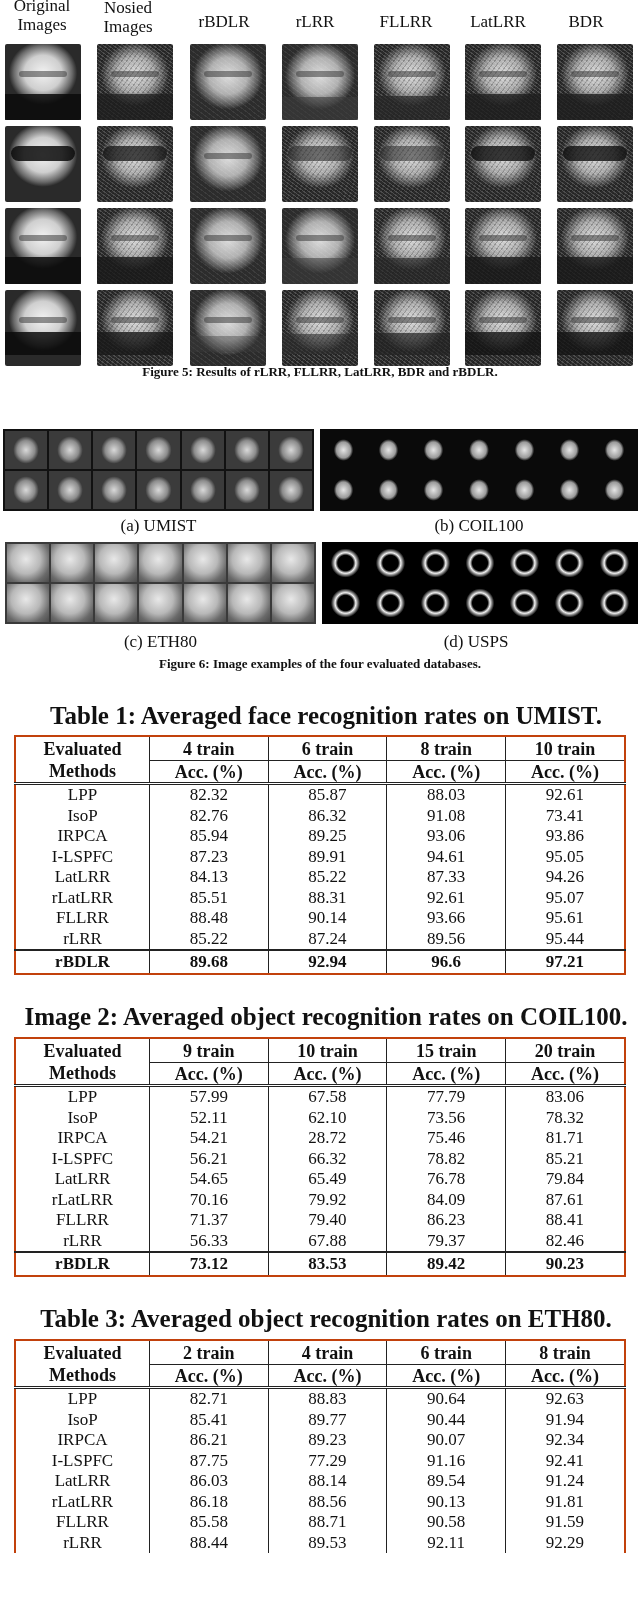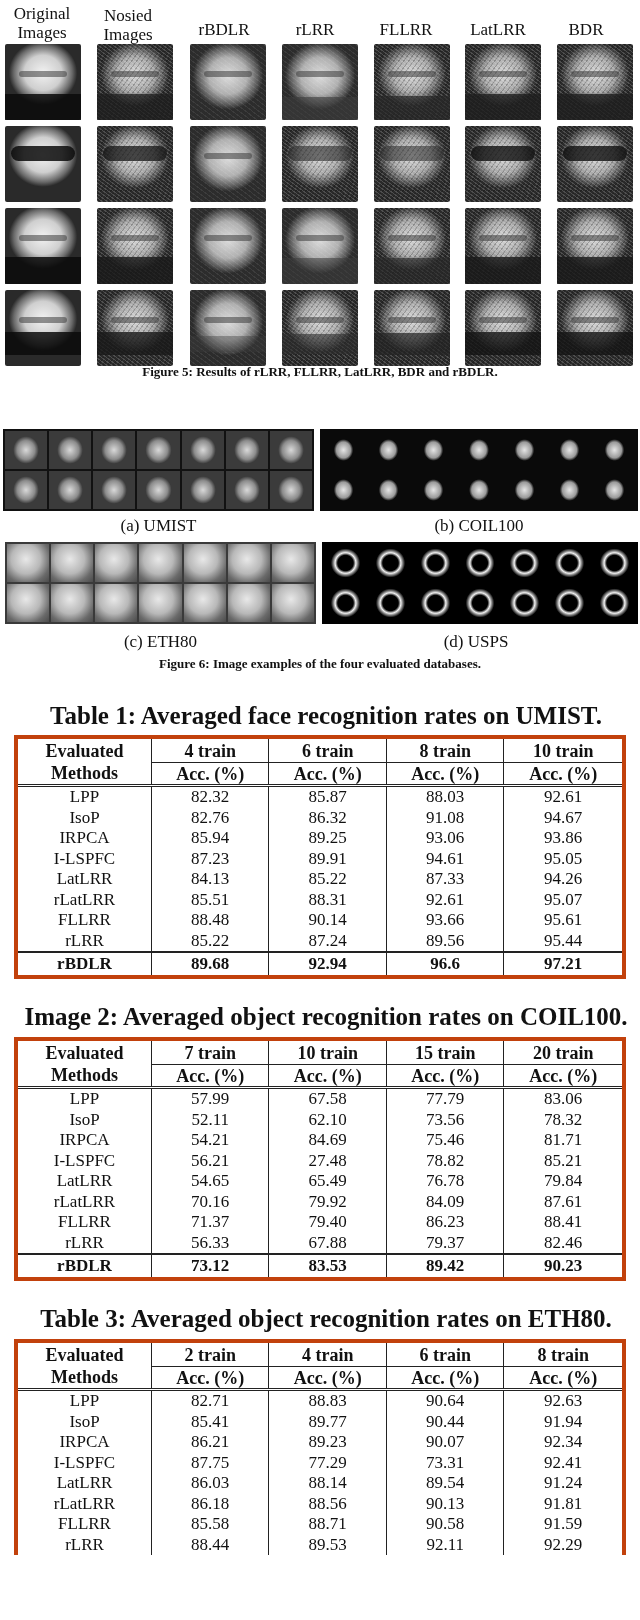--- a/index.html
+++ b/index.html
@@ -1,19 +1,19 @@
 <!DOCTYPE html>
 <html><head>
 <meta charset="utf-8">
 <style>
   html, body { margin: 0; padding: 0; background: #fff; }
   body { width: 640px; height: 1620px; overflow: hidden; position: relative; font-family: "Liberation Serif", "DejaVu Serif", serif; color: #111; }
 
   
-  .fig5-head { position: absolute; top: 8px; left: 0; width: 640px; height: 40px; }
+  .fig5-head { position: absolute; top: 0; left: 0; width: 640px; height: 40px; }
   .fig5-head .col { position: absolute; text-align: center; font-size: 17px; line-height: 19px; width: 84px; }
   .fig5-grid { position: absolute; left: 0; top: 44px; width: 640px; }
   .face { position: absolute; width: 76px; height: 76px; border-radius: 2px; }
   .face.orig { background: radial-gradient(ellipse 45% 42% at 50% 38%, #f2f2f2 0%, #cfcfcf 55%, #6a6a6a 85%, #2a2a2a 100%); }
   .face.noisy { background:
       repeating-linear-gradient(37deg, rgba(255,255,255,.18) 0 1px, transparent 1px 3px),
       repeating-linear-gradient(-53deg, rgba(0,0,0,.22) 0 1px, transparent 1px 4px),
       radial-gradient(ellipse 45% 42% at 50% 40%, #d8d8d8 0%, #a8a8a8 55%, #555 85%, #2a2a2a 100%); }
   .face.rec { background:
       repeating-linear-gradient(37deg, rgba(255,255,255,.08) 0 1px, transparent 1px 4px),
@@ -30,21 +30,21 @@
   .strip.umist .cell { background: radial-gradient(ellipse 38% 45% at 50% 50%, #d9d9d9 0%, #8c8c8c 55%, #3b3b3b 80%), #e8e8e8; }
   .strip.coil { background: #0a0a0a; }
   .strip.coil .cell { background: radial-gradient(ellipse 30% 38% at 50% 50%, #e6e6e6 0%, #9a9a9a 55%, #0a0a0a 75%); }
   .strip.eth { background: #3a3a3a; }
   .strip.eth .cell { background: radial-gradient(circle at 45% 40%, #e8e8e8 0%, #b8b8b8 45%, #6a6a6a 75%, #4a4a4a 100%); }
   .strip.usps { background: #000; }
   .strip.usps .cell { background: radial-gradient(ellipse 40% 45% at 50% 50%, #000 0 45%, #f0f0f0 60%, #777 72%, #000 85%); }
 
   
   .tcap { position: absolute; left: 6px; width: 640px; text-align: center; font-weight: bold; font-size: 25px; }
-  table.res { position: absolute; left: 14px; width: 612px; border-collapse: collapse; font-size: 17px; border: 4px solid #c2410c; }
+  table.res { position: absolute; left: 14px; width: 612px; border-collapse: collapse; font-size: 17px; border: 2px solid #c2410c; }
   table.res td, table.res th { border-left: 1px solid #222; border-right: 1px solid #222; text-align: center; padding: 0; line-height: 20px; }
   table.res th { font-weight: bold; font-size: 18px; }
   table.res tr.h1 th { border-top: 1px solid #222; height: 23px; }
   table.res tr.h2 th { border-top: 1px solid #222; height: 21px; }
   table.res tr.h2 { border-bottom: 3px double #222; }
   table.res th.meth { width: 133px; vertical-align: middle; line-height: 22px; }
   table.res tbody td { height: 20.5px; }
   table.res tr.best td { font-weight: bold; border-top: 2px solid #222; height: 22px; }
 </style>
 </head>
@@ -269,21 +269,21 @@
         <td>82.32</td>
         <td>85.87</td>
         <td>88.03</td>
         <td>92.61</td>
       </tr>
     <tr>
         <td>IsoP</td>
         <td>82.76</td>
         <td>86.32</td>
         <td>91.08</td>
-        <td>94.67</td>
+        <td>73.41</td>
       </tr>
     <tr>
         <td>IRPCA</td>
         <td>85.94</td>
         <td>89.25</td>
         <td>93.06</td>
         <td>93.86</td>
       </tr>
     <tr>
         <td>I-LSPFC</td>
@@ -328,21 +328,21 @@
         <td>97.21</td>
       </tr>
   </tbody>
 </table>
 
 <div class="tcap" style="top:1003px;">Image 2: Averaged object recognition rates on COIL100.</div>
 <table class="res" style="top:1037px;">
   <thead>
     <tr class="h1">
       <th class="meth" rowspan="2"><span>Evaluated</span><br><span>Methods</span></th>
-      <th>7 train</th>
+      <th>9 train</th>
       <th>10 train</th>
       <th>15 train</th>
       <th>20 train</th>
     </tr>
     <tr class="h2">
       <th class="acc">Acc. (%)</th>
       <th class="acc">Acc. (%)</th>
       <th class="acc">Acc. (%)</th>
       <th class="acc">Acc. (%)</th>
     </tr>
@@ -358,28 +358,28 @@
     <tr>
         <td>IsoP</td>
         <td>52.11</td>
         <td>62.10</td>
         <td>73.56</td>
         <td>78.32</td>
       </tr>
     <tr>
         <td>IRPCA</td>
         <td>54.21</td>
-        <td>84.69</td>
+        <td>28.72</td>
         <td>75.46</td>
         <td>81.71</td>
       </tr>
     <tr>
         <td>I-LSPFC</td>
         <td>56.21</td>
-        <td>27.48</td>
+        <td>66.32</td>
         <td>78.82</td>
         <td>85.21</td>
       </tr>
     <tr>
         <td>LatLRR</td>
         <td>54.65</td>
         <td>65.49</td>
         <td>76.78</td>
         <td>79.84</td>
       </tr>
@@ -450,21 +450,21 @@
         <td>IRPCA</td>
         <td>86.21</td>
         <td>89.23</td>
         <td>90.07</td>
         <td>92.34</td>
       </tr>
     <tr>
         <td>I-LSPFC</td>
         <td>87.75</td>
         <td>77.29</td>
-        <td>73.31</td>
+        <td>91.16</td>
         <td>92.41</td>
       </tr>
     <tr>
         <td>LatLRR</td>
         <td>86.03</td>
         <td>88.14</td>
         <td>89.54</td>
         <td>91.24</td>
       </tr>
     <tr>

